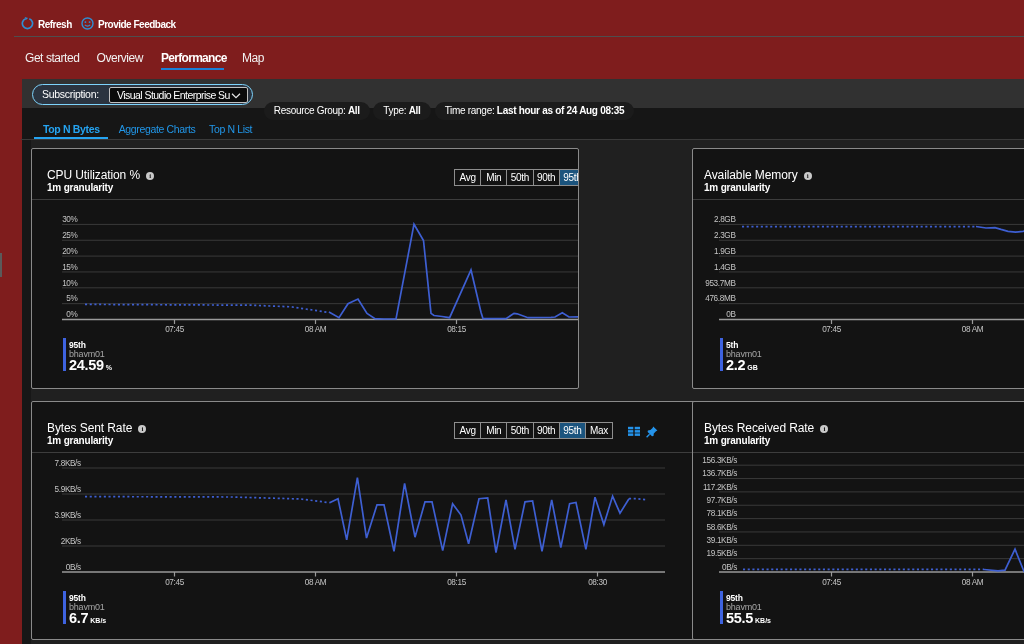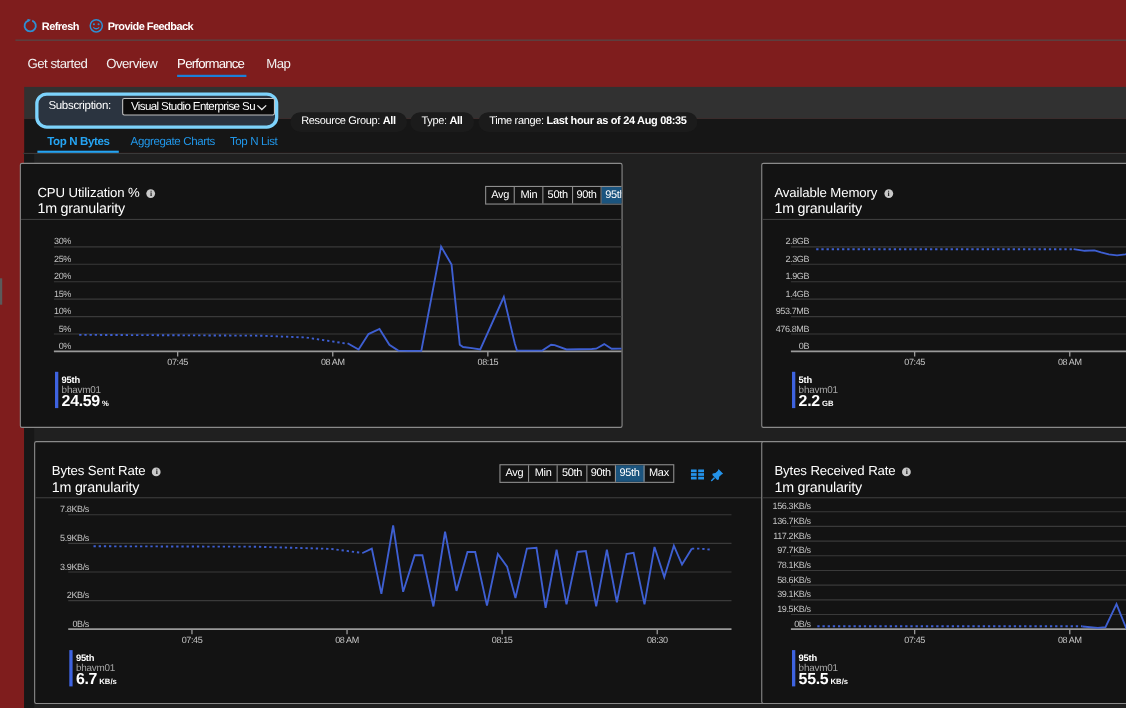--- a/index.html
+++ b/index.html
@@ -3,44 +3,44 @@
 *{margin:0;padding:0;box-sizing:border-box}
 html,body{width:1024px;height:644px;overflow:hidden;background:#1b1b1b}
 .page{position:absolute;left:0;top:0;width:1024px;height:644px;background:#7f1d1d;
   font-family:"Liberation Sans",sans-serif;overflow:hidden}
 .abs{position:absolute}
 
 .tb-txt{position:absolute;color:#fff;font-size:10px;font-weight:600;letter-spacing:-0.5px}
 .sep{position:absolute;left:14px;right:0;top:36px;height:1px;background:#4e4e4e}
 
 .tab{position:absolute;top:51px;color:#f2f2f2;font-size:12px;letter-spacing:-0.45px}
-.tab.bold{font-weight:400;color:#fff;letter-spacing:-0.7px}
+.tab.bold{font-weight:700;color:#fff;letter-spacing:-0.7px}
 .tabline{position:absolute;left:161px;top:67.5px;width:63px;height:2px;background:#1a80d9}
 
 .fbar{position:absolute;left:22px;top:79px;width:1002px;height:28.5px;background:#313131}
 .pill{position:absolute;top:102px;height:18px;background:#1b1b1b;border-radius:9px;
   color:#fff;font-size:10px;letter-spacing:-0.3px;line-height:18px;padding:0 10px;white-space:nowrap}
 .pill b{font-weight:700}
-.spill{position:absolute;left:32px;top:83.5px;width:221px;height:33px;background:#2b3440;
-  border:3px solid #7dd3fc;border-radius:10.5px;color:#fff;font-size:10.5px;line-height:19px;letter-spacing:-0.3px}
+.spill{position:absolute;left:32px;top:83.5px;width:221px;height:21px;background:#2b3440;
+  border:1px solid #7dd3fc;border-radius:10.5px;color:#fff;font-size:10.5px;line-height:19px;letter-spacing:-0.3px}
 .spill .slab{position:absolute;left:9px;top:0;font-weight:400}
 .ssel{position:absolute;left:76px;top:2px;width:139px;height:16px;border:1px solid #c0c0c0;
   border-radius:2px;line-height:15px;padding-left:7px;letter-spacing:-0.55px;background:#0b0b0b;font-weight:400}
 .chev2{position:absolute;right:6px;top:5.5px}
 
 .stab{position:absolute;top:122.5px;font-size:10.5px;letter-spacing:-0.35px;color:#2196e8}
 .stab.on{font-weight:700;color:#25a4f2}
 .stabline{position:absolute;left:34px;top:137px;width:74px;height:2px;background:#25a4f2}
 .stabsep{position:absolute;left:21px;right:0;top:138.5px;height:1px;background:#3a3a3a}
 
 .panel{position:absolute;background:#131313;border:1px solid #8a8a8a;border-radius:2px;overflow:hidden}
 .ptitle{position:absolute;left:15px;top:19px;color:#fff;font-size:12px;letter-spacing:-0.1px}
 .info{display:inline-block;width:8px;height:8px;border-radius:50%;background:#c9c9c9;color:#1a1a1a;
   font-size:7px;font-weight:700;text-align:center;line-height:8px;vertical-align:1.5px;margin-left:3px;font-family:"Liberation Serif",serif}
-.gran{position:absolute;left:15px;top:33px;color:#fff;font-size:13px;font-weight:400;letter-spacing:-0.2px}
+.gran{position:absolute;left:15px;top:33px;color:#fff;font-size:10px;font-weight:700;letter-spacing:-0.2px}
 .hsep{position:absolute;left:0;top:50px;width:100%;height:1px;background:#3d3d3d}
 .btns{position:absolute;left:422px;top:20px;height:17px;display:flex;border:1px solid #8e8e8e}
 .btns span{display:block;width:26.2px;height:15px;line-height:15px;text-align:center;color:#fff;
   font-size:10px;letter-spacing:-0.3px;border-right:1px solid #8e8e8e}
 .btns span:last-child{border-right:none}
 .btns .sel{background:#1b547e}
 .picons{position:absolute;left:596px;top:24px}
 .chart{position:absolute;left:0;top:0}
 .al{fill:#c5c5c5;font-size:8.2px;letter-spacing:-0.35px;font-family:"Liberation Sans",sans-serif}
 
@@ -84,21 +84,21 @@
         </svg></span>
     </div>
 <div class="pill" style="left:263.8px">Resource Group: <b>All</b></div>
 <div class="pill" style="left:373.2px">Type: <b>All</b></div>
 <div class="pill" style="left:434.7px">Time range: <b>Last hour as of 24 Aug 08:35</b></div>
 <div class="stab on" style="left:43px">Top N Bytes</div>
 <div class="stab" style="left:118.7px">Aggregate Charts</div>
 <div class="stab" style="left:209px">Top N List</div>
 <div class="stabline"></div>
 <div class="stabsep"></div>
-<div class="panel" style="left:18px;top:148px;width:548px;height:241px">
+<div class="panel" style="left:31px;top:148px;width:548px;height:241px">
 <div class="ptitle" style="left:15px">CPU Utilization % <span class="info">i</span></div>
 <div class="gran" style="left:15px">1m granularity</div>
 <div class="hsep"></div>
 <div class="btns">
         <span>Avg</span>
         <span>Min</span>
         <span>50th</span>
         <span>90th</span>
         <span class="sel">95th</span>
         <span>Max</span>

